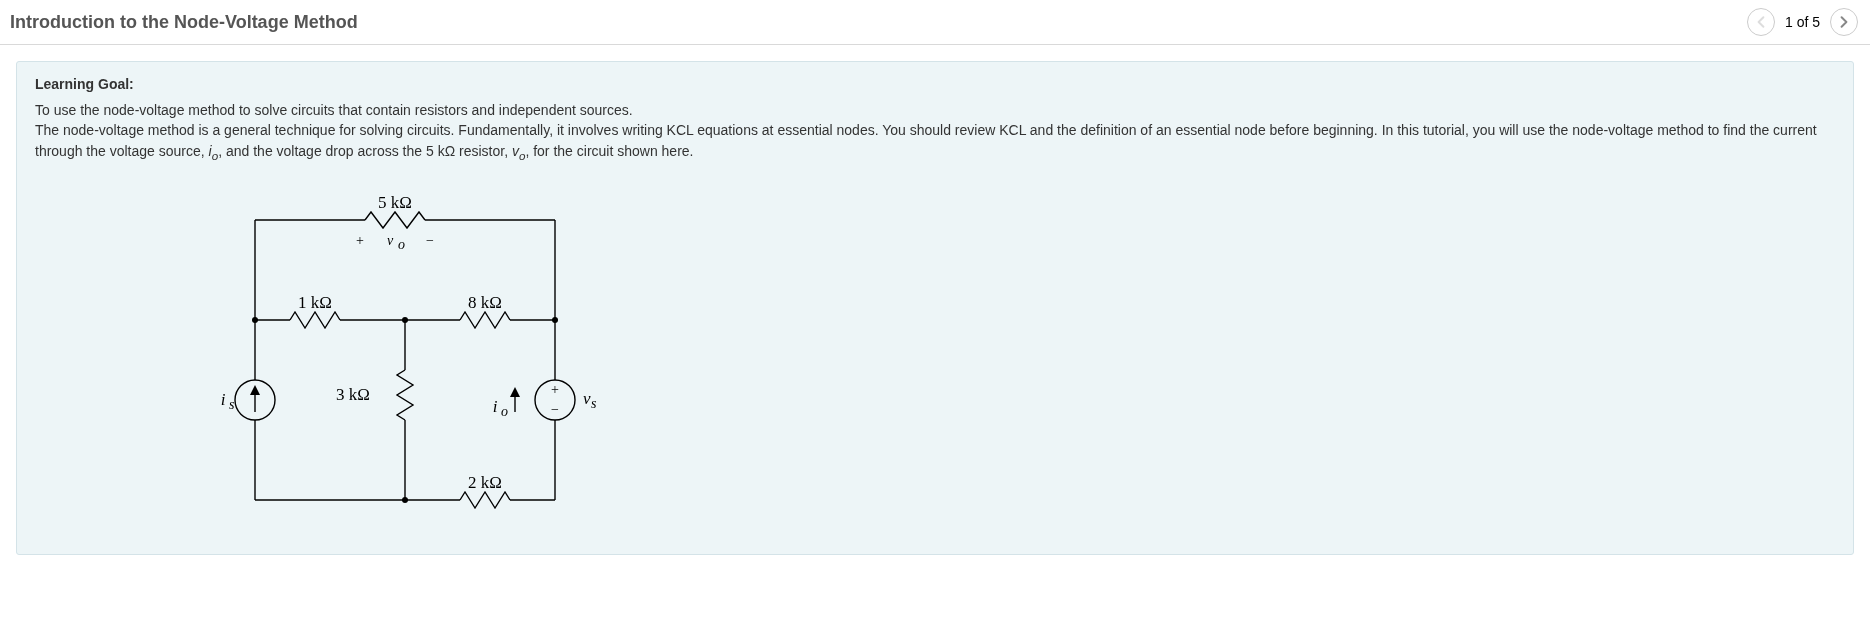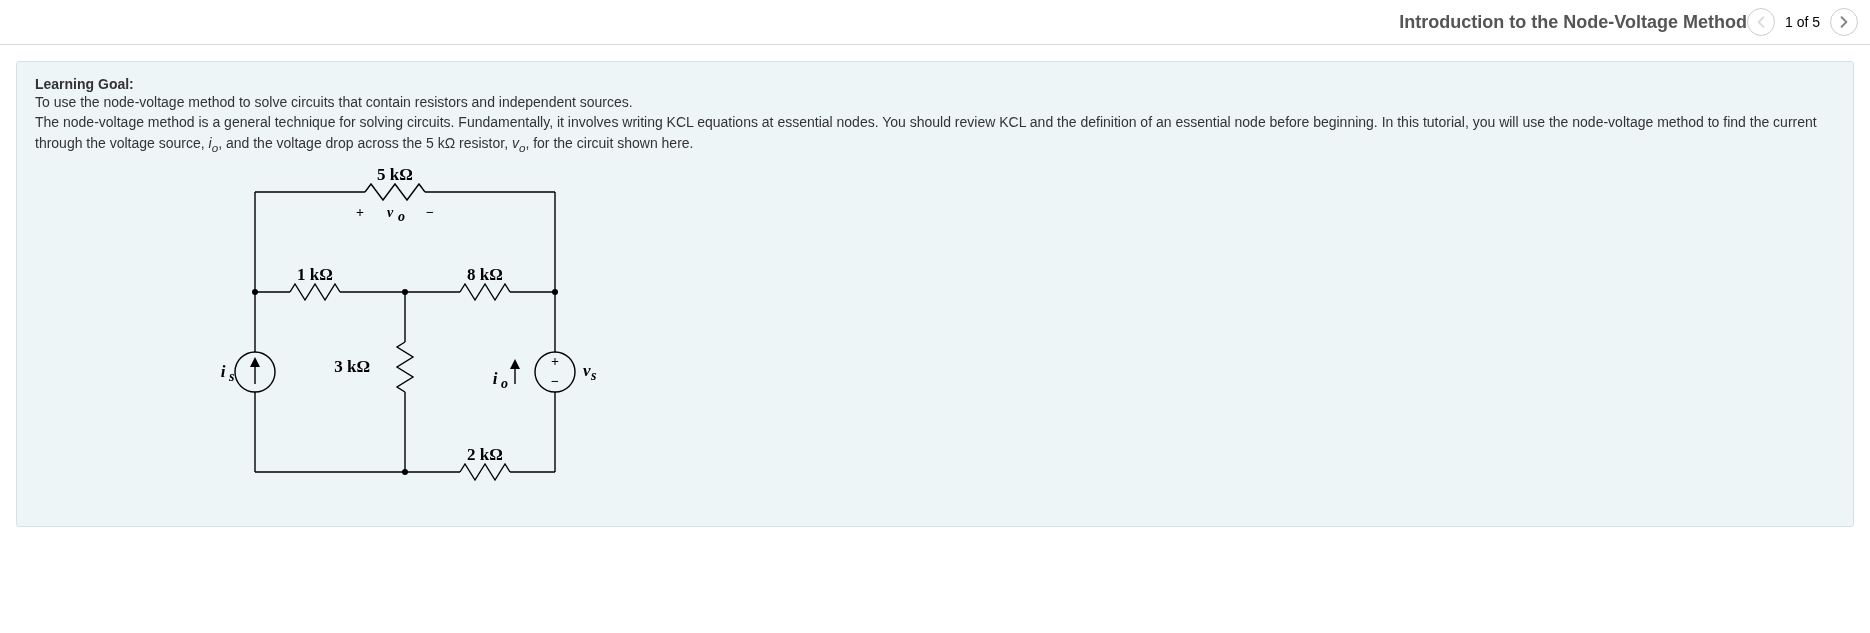--- a/index.html
+++ b/index.html
@@ -6,21 +6,21 @@
   body {
     margin: 0;
     font-family: Arial, Helvetica, sans-serif;
     font-size: 14px;
     color: #333;
     background: #fff;
   }
   .header {
     display: flex;
     align-items: center;
-    justify-content: flex-end;
+    justify-content: space-between;
     padding: 8px 12px 8px 10px;
     border-bottom: 1px solid #d9d9d9;
   }
   .header-title {
     font-size: 18px;
     font-weight: bold;
     color: #555;
   }
   .nav {
     display: flex;
@@ -47,33 +47,33 @@
   }
   .panel {
     background: #edf5f7;
     border: 1px solid #d4e3e8;
     border-radius: 3px;
     padding: 14px 18px 24px;
   }
   .goal-label {
     font-weight: bold;
     color: #333;
+    margin-bottom: 8px;
     font-size: 14px;
   }
   .para {
     color: #333;
     line-height: 1.45;
     margin: 0 0;
     font-size: 14px;
   }
   .sub { font-style: italic; }
   .diagram-wrap {
-    margin-top: 6px;
+    margin-top: 26px;
     margin-left: 160px;
-    font-weight: bold;
   }
   svg.circuit {
     display: block;
   }
   .wire { stroke: #000; stroke-width: 1.4; fill: none; }
   .label { font-family: "Times New Roman", serif; font-size: 17px; }
   .label-sm { font-family: "Times New Roman", serif; font-size: 14px; }
   .ital { font-style: italic; }
   .node { fill: #000; }
 </style>

